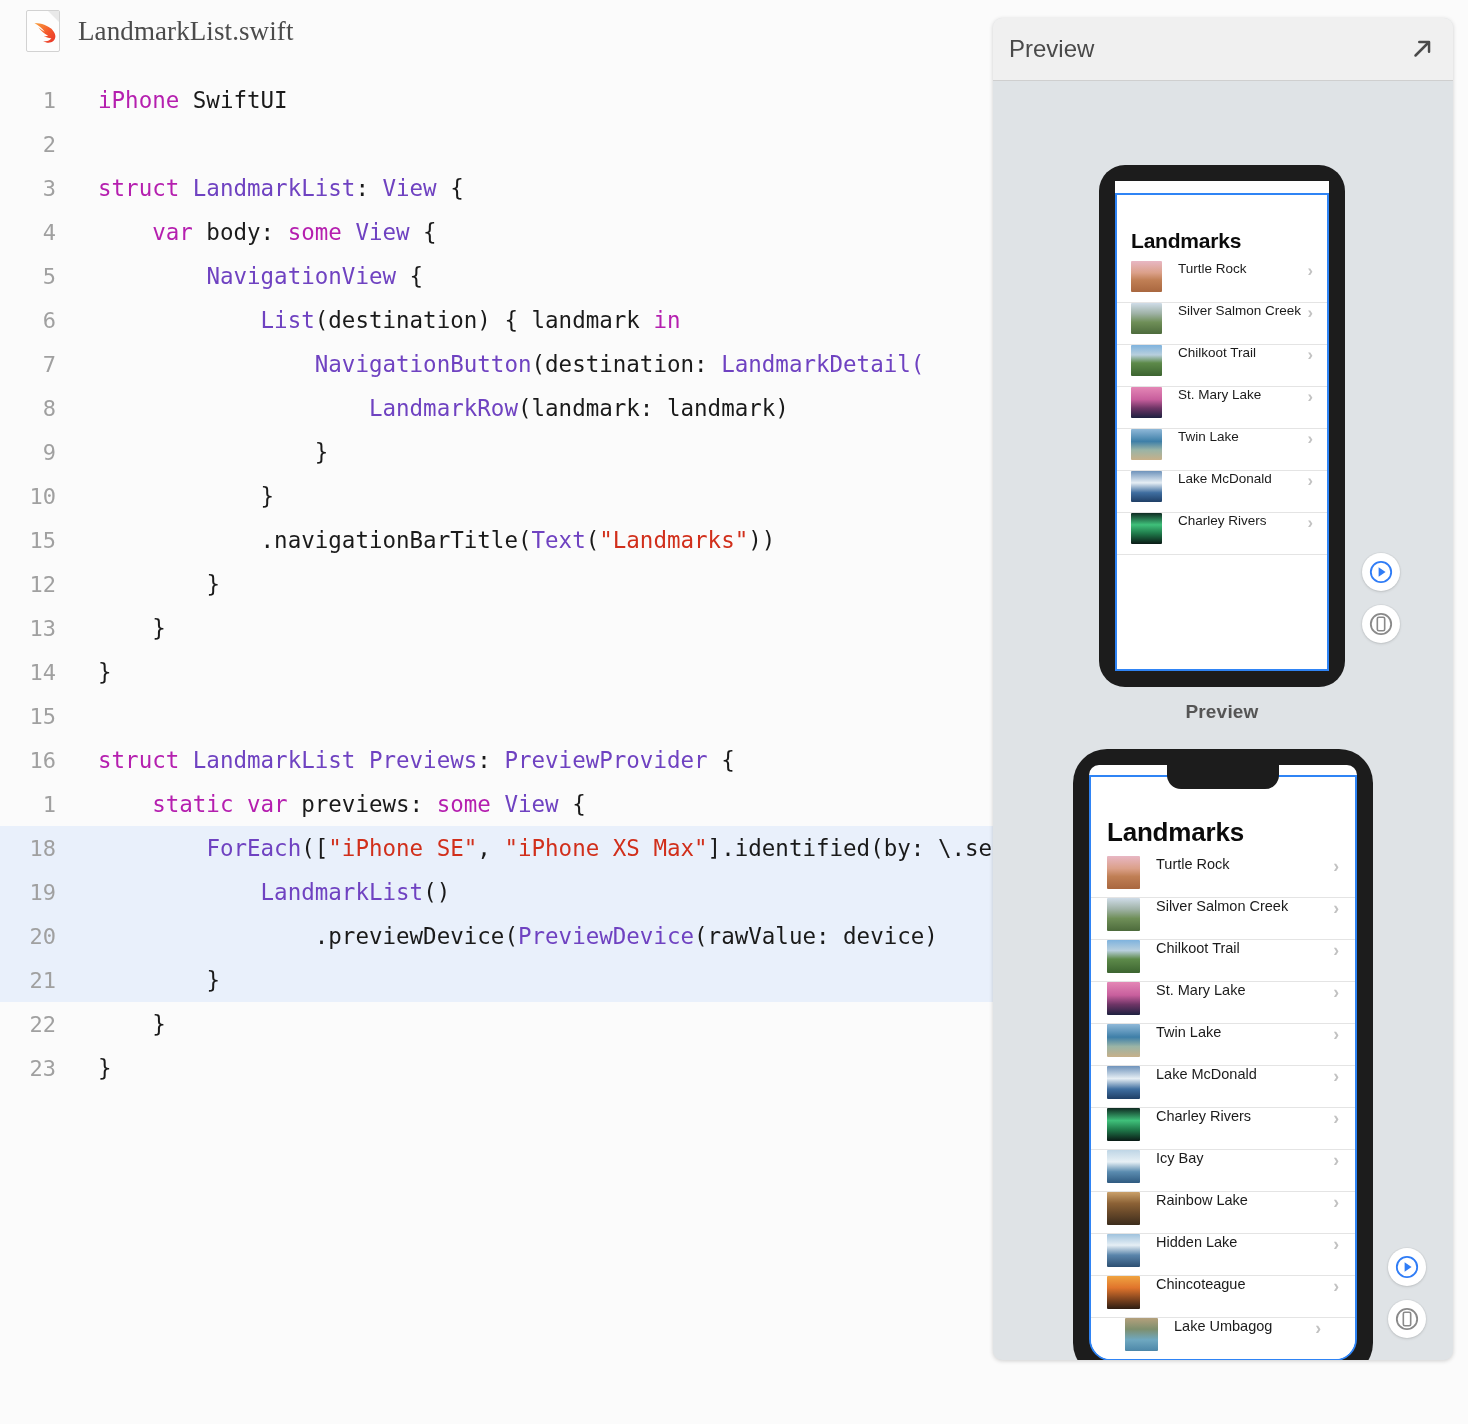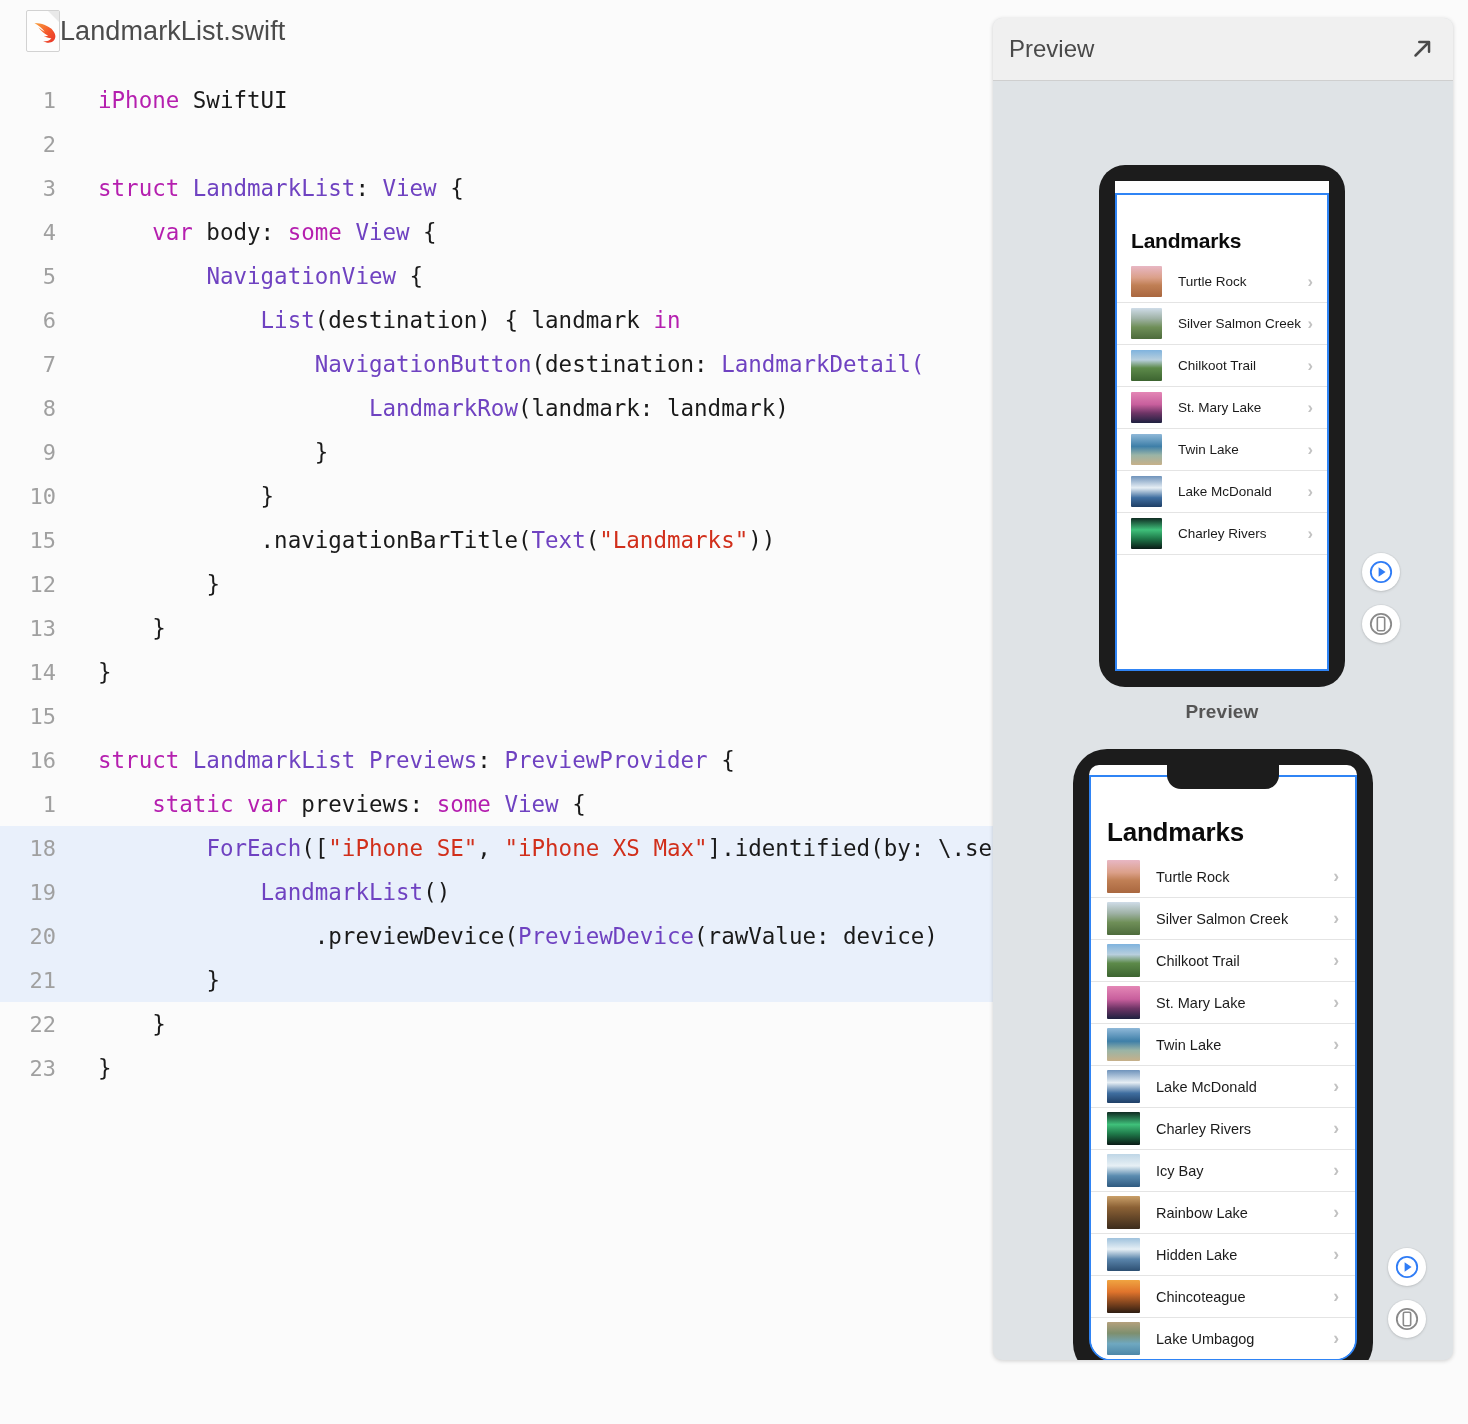--- a/index.html
+++ b/index.html
@@ -47,23 +47,25 @@
     width: 0; height: 0;
     border-left: 11px solid transparent;
     border-top: 11px solid #e9e9e9;
   }
   .swift-file-icon .bird {
     position: absolute;
     left: 4px; top: 8px;
     width: 26px; height: 26px;
   }
   #file-title {
+    margin-left: 18px;
     font-size: 27px;
     color: #4b4b4b;
     letter-spacing: 0.1px;
+    font-family: Liberation Serif, serif;
   }
 
   #code-area {
     position: absolute;
     left: 0; top: 78px;
     width: 993px;
     height: 1346px;
     overflow: hidden;
   }
   .code-line {
@@ -145,21 +147,20 @@
   }
   .sel-border { border: 2px solid #2f84f5; box-sizing: border-box; }
 
   .ll-title {
     font-weight: bold;
     color: #0b0b0b;
     letter-spacing: -0.2px;
   }
   .ll-row {
     display: flex;
-    align-items: center;
     border-bottom: 1px solid #e4e4e4;
     box-sizing: border-box;
     background: #fff;
   }
   .ll-thumb {
     flex: none;
     border-radius: 1px;
     background-size: cover;
   }
   .ll-name {
@@ -361,21 +362,21 @@
           <div class="ll-row" style="height: 42px; padding: 0px 16px;">
             <div class="ll-thumb" style="width: 33px; height: 33px; background-image: linear-gradient(rgb(159, 194, 221) 0%, rgb(230, 239, 245) 34%, rgb(90, 133, 171) 64%, rgb(45, 79, 114) 100%);"></div>
             <div class="ll-name" style="font-size: 14.5px; margin-left: 16px;">Hidden Lake</div>
             <div class="chev" style="font-size: 17.5px;">›</div>
           </div>
           <div class="ll-row" style="height: 42px; padding: 0px 16px;">
             <div class="ll-thumb" style="width: 33px; height: 33px; background-image: linear-gradient(rgb(240, 164, 65) 0%, rgb(224, 116, 44) 36%, rgb(140, 74, 32) 66%, rgb(46, 29, 18) 100%);"></div>
             <div class="ll-name" style="font-size: 14.5px; margin-left: 16px;">Chincoteague</div>
             <div class="chev" style="font-size: 17.5px;">›</div>
           </div>
-          <div class="ll-row" style="height: 42px; padding: 0px 16px;">
+          <div class="ll-row" style="height: 42px; padding: 0px 34px;">
             <div class="ll-thumb" style="width: 33px; height: 33px; background-image: linear-gradient(rgb(180, 160, 124) 0%, rgb(126, 143, 110) 34%, rgb(111, 168, 192) 66%, rgb(77, 135, 168) 100%);"></div>
             <div class="ll-name" style="font-size: 14.5px; margin-left: 16px;">Lake Umbagog</div>
             <div class="chev" style="font-size: 17.5px;">›</div>
           </div>
         </div>
       </div>
       <div class="ctrl-btn" style="left: 395px; top: 1167px;">
         <svg viewBox="0 0 24 24" width="26" height="26">
           <circle cx="12" cy="12" r="9.4" fill="none" stroke="#2f7cf6" stroke-width="1.7"></circle>
           <path d="M9.8 7.6l6.4 4.4-6.4 4.4z" fill="#2f7cf6"></path>

